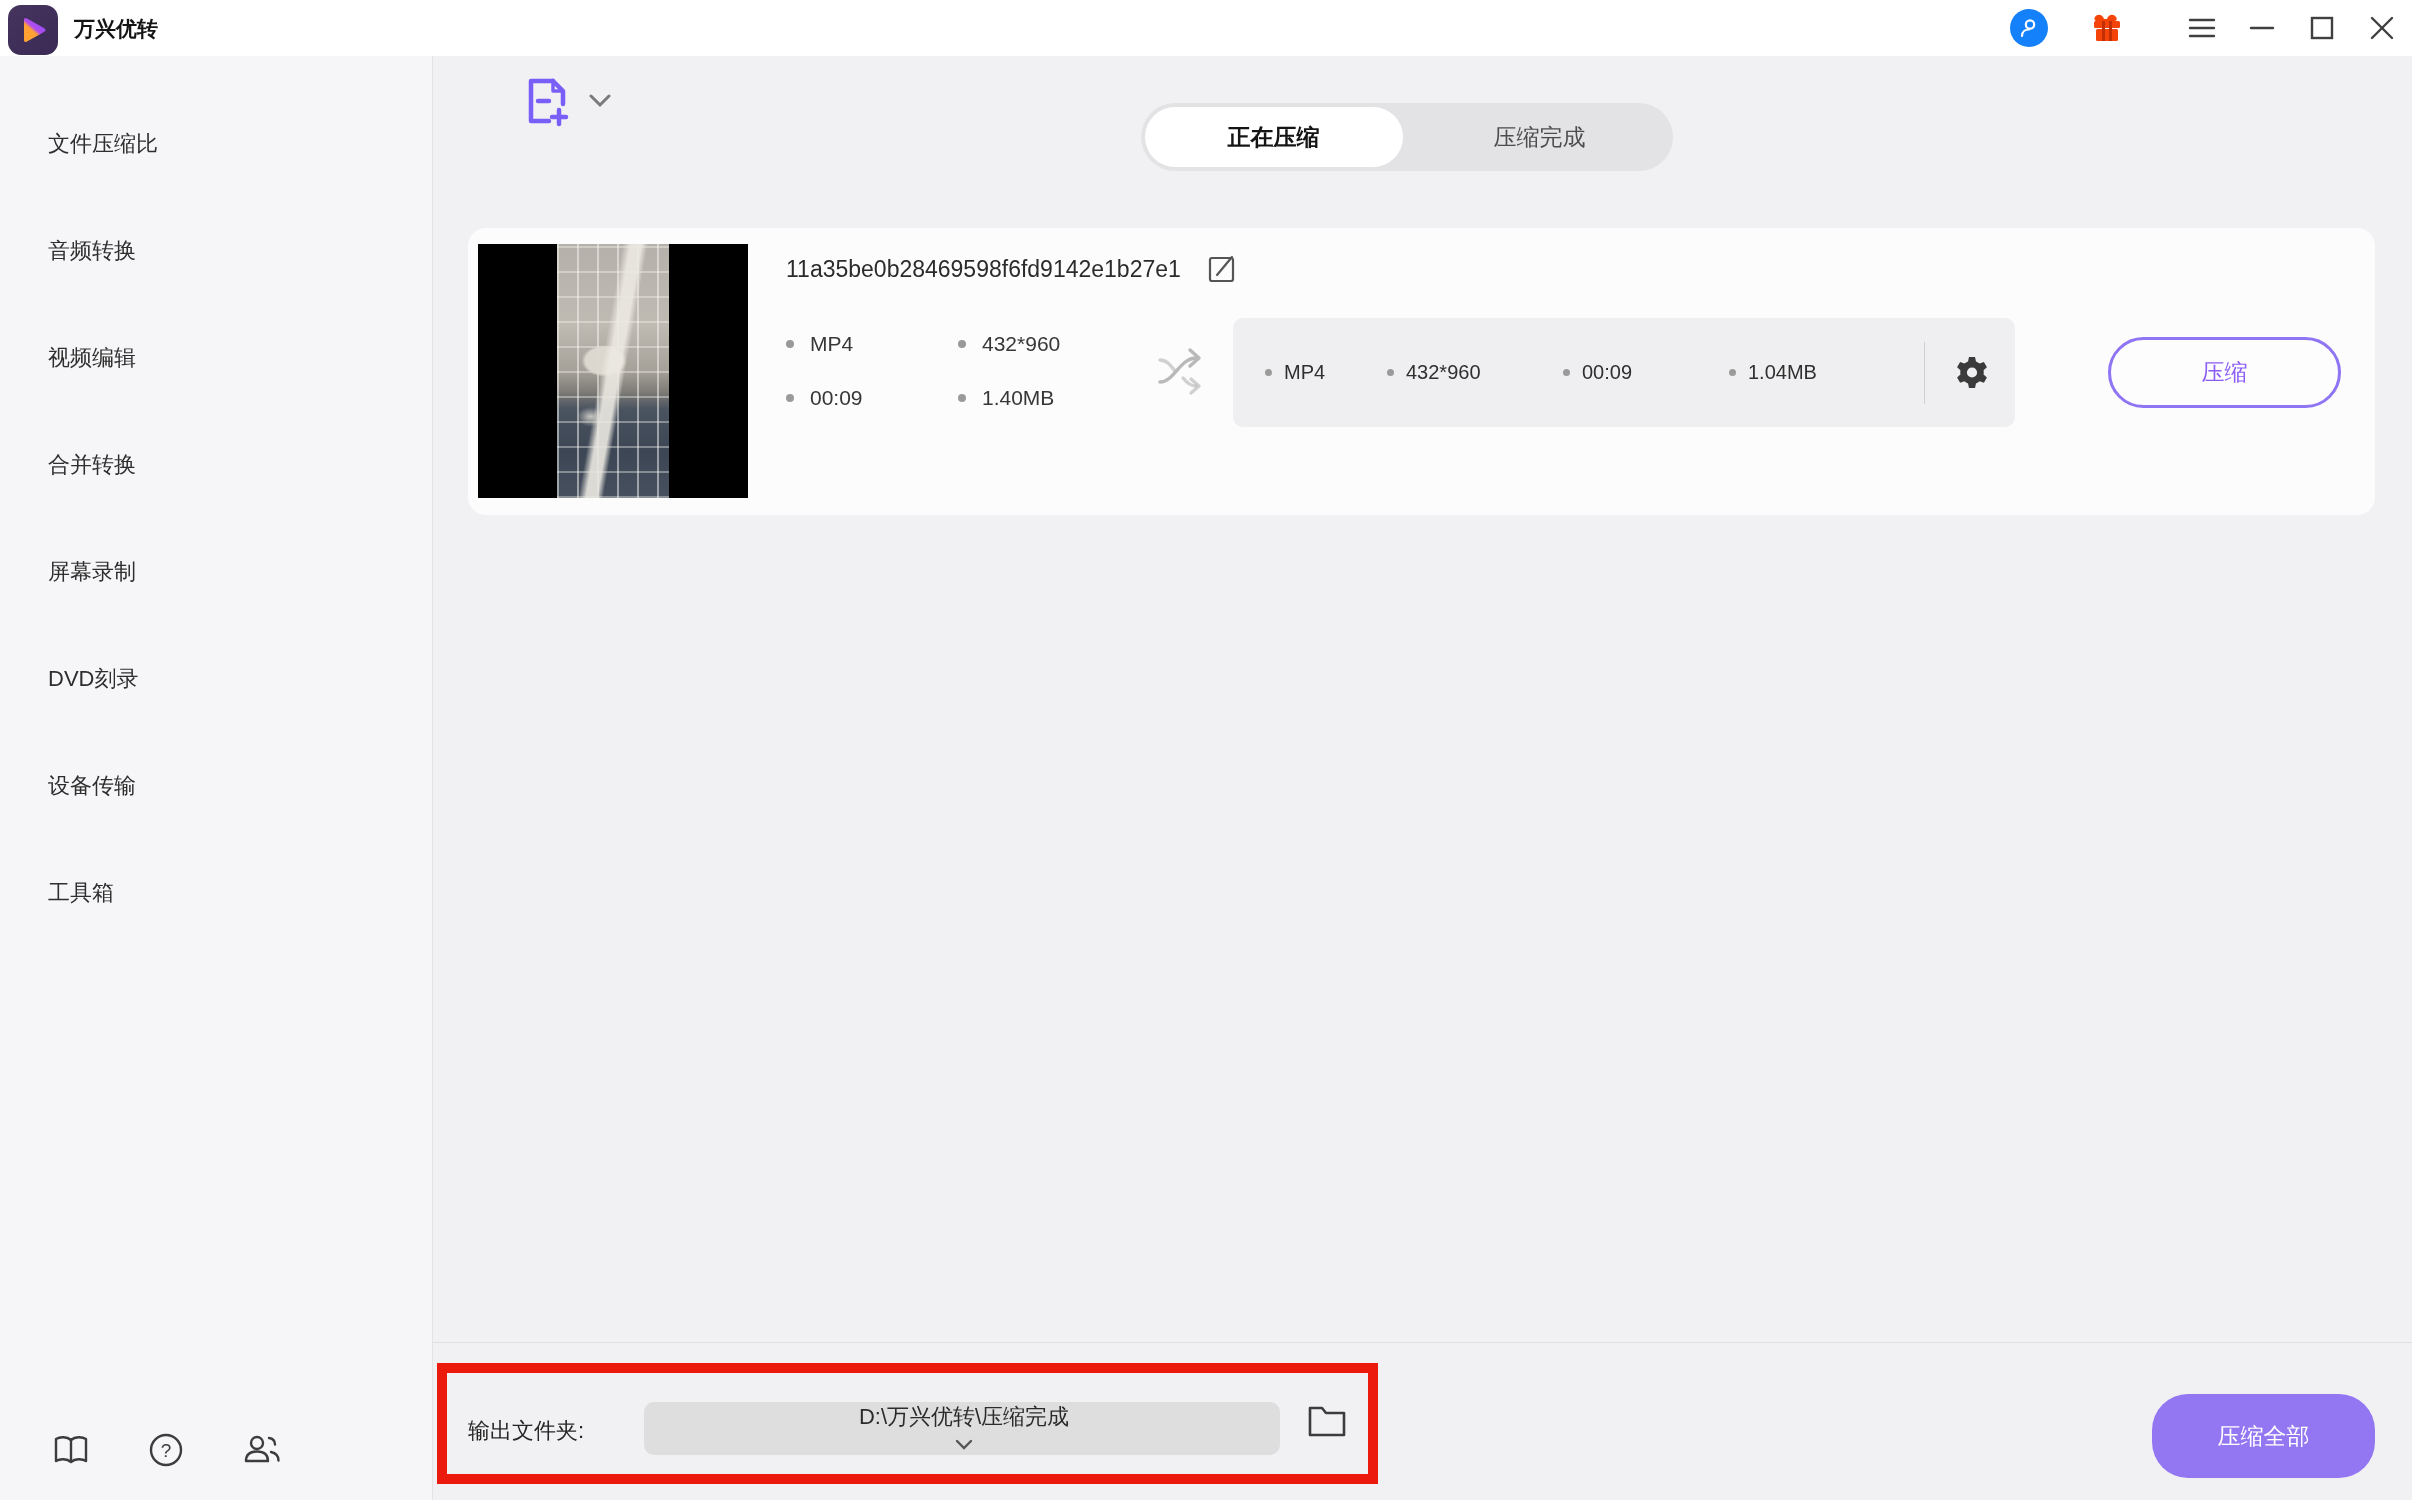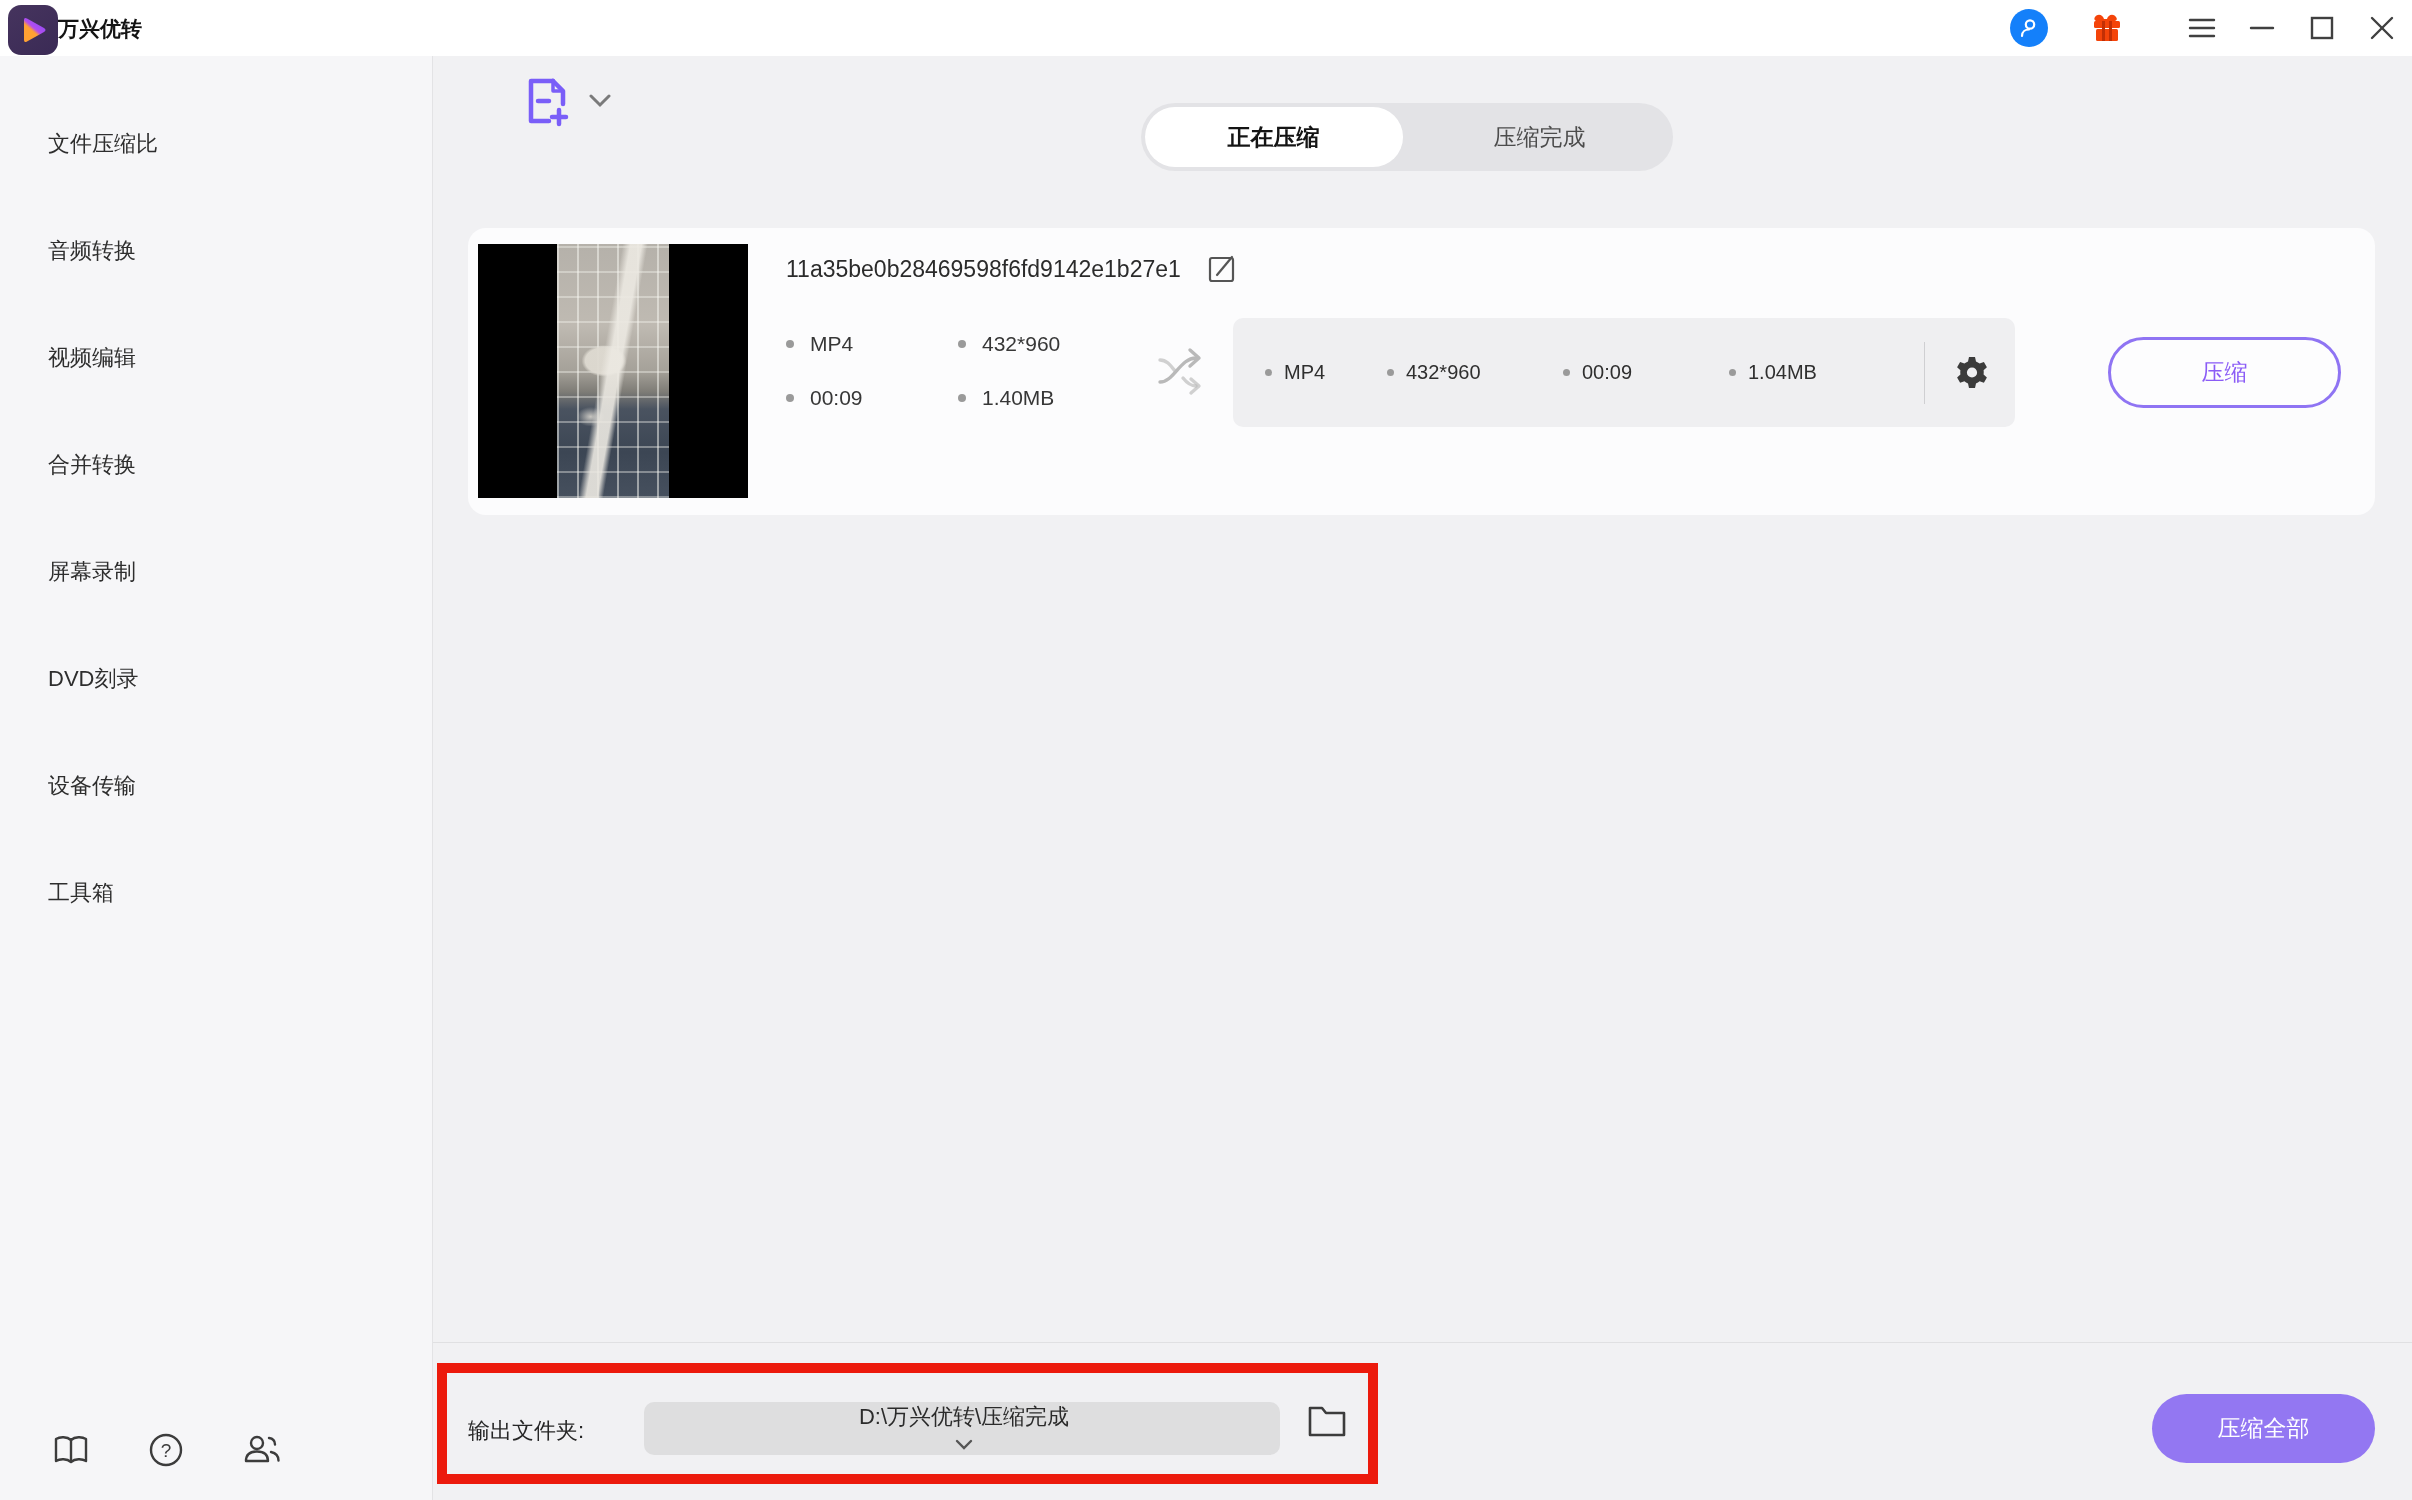--- a/index.html
+++ b/index.html
@@ -3,21 +3,21 @@
 <meta charset="utf-8">
 <style>
   * { margin:0; padding:0; box-sizing:border-box; }
   html,body { background:#d8d8d8; }
   body { font-family:"Liberation Sans", sans-serif; }
   .app { position:relative; width:2412px; height:1500px; background:#f1f1f3; overflow:hidden; }
 
   
   .titlebar { position:absolute; left:0; top:0; width:100%; height:56px; background:#ffffff; display:flex; align-items:center; }
   .logo { width:50px; height:50px; margin:3px 0 0 8px; border-radius:13px; background:linear-gradient(145deg,#46345e 0%,#3a2a55 100%); display:flex; align-items:center; justify-content:center; }
-  .app-title { margin-left:0; margin-top:2px; font-size:21px; font-weight:700; color:#141414; }
+  .app-title { margin-left:16px; margin-top:2px; font-size:21px; font-weight:700; color:#141414; }
   .title-right { margin-left:auto; display:flex; align-items:center; gap:0; }
   .tbtn { height:56px; display:flex; align-items:center; justify-content:center; cursor:pointer; }
   .avatar { width:38px; height:38px; border-radius:50%; background:#1480fa; display:flex; align-items:center; justify-content:center; margin-right:42px; }
   .gift-wrap { margin-right:48px; }
   .winbtn { width:60px; color:#404040; }
 
   
   .body { position:absolute; top:56px; left:0; width:100%; height:1444px; display:flex; }
   .sidebar { position:relative; width:433px; height:100%; background:#f6f6f8; border-right:1px solid #e3e3e5; flex:none; padding-top:34px; }
   .side-item { position:relative; height:107px; display:flex; align-items:center; padding-left:48px; font-size:22px; color:#2e2e2e; cursor:pointer; }
@@ -67,21 +67,21 @@
   .gear-btn { display:flex; cursor:pointer; }
   .compress-btn { position:absolute; right:34px; top:109px; width:233px; height:71px; border-radius:36px; border:3px solid #8f74f3; background:#fdfdfe; display:flex; align-items:center; justify-content:center; font-size:23px; color:#8b5cf6; cursor:pointer; }
 
   
   .bottombar { position:absolute; left:0; bottom:0; width:100%; height:158px; border-top:1px solid #e0e0e2; }
   .out-label { position:absolute; left:35px; top:73px; font-size:22px; color:#262626; }
   .out-select { position:absolute; left:211px; top:59px; width:636px; height:53px; background:#dededf; border-radius:10px; display:flex; align-items:center; padding:0 18px 0 22px; cursor:pointer;flex-direction:column; }
   .out-path { flex:1; font-size:22px; color:#2b2b2b; }
   .folder-btn { position:absolute; left:872px; top:58px; display:flex; cursor:pointer; }
   .red-box { position:absolute; left:4px; top:20px; width:941px; height:121px; border:10px solid #ec1a0c; pointer-events:none; }
-  .compress-all { position:absolute; right:37px; top:51px; width:223px; height:69px; border-radius:36px; background:#9377f2; display:flex; align-items:center; justify-content:center; font-size:23px; color:#ffffff; cursor:pointer; }
+  .compress-all { position:absolute; right:37px; top:51px; width:223px; height:84px; border-radius:36px; background:#9377f2; display:flex; align-items:center; justify-content:center; font-size:23px; color:#ffffff; cursor:pointer; }
 </style>
 </head>
 <body>
 
 <div class="app">
 
   <div class="titlebar">
     <div class="logo">
       <svg width="34" height="34" viewBox="0 0 34 34">
         <defs>

